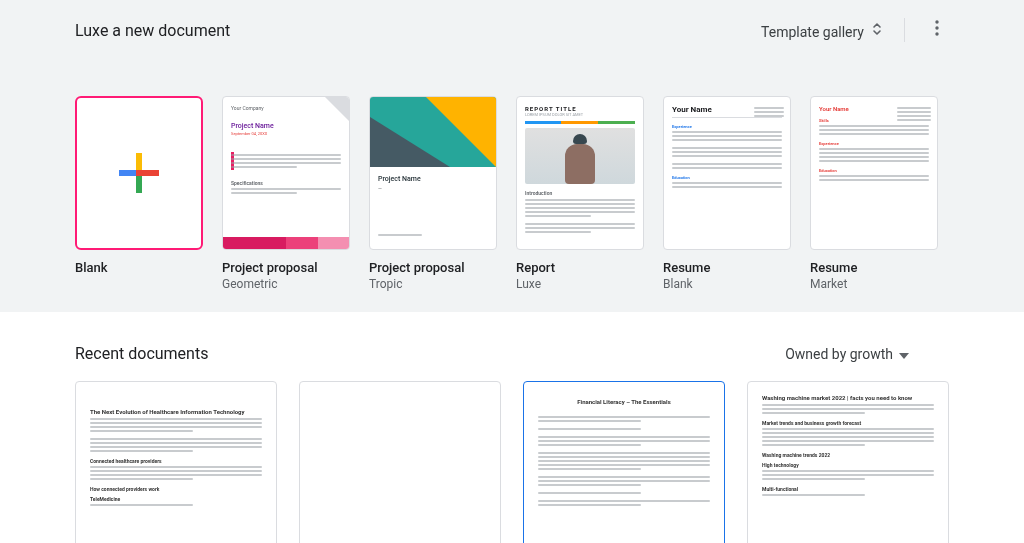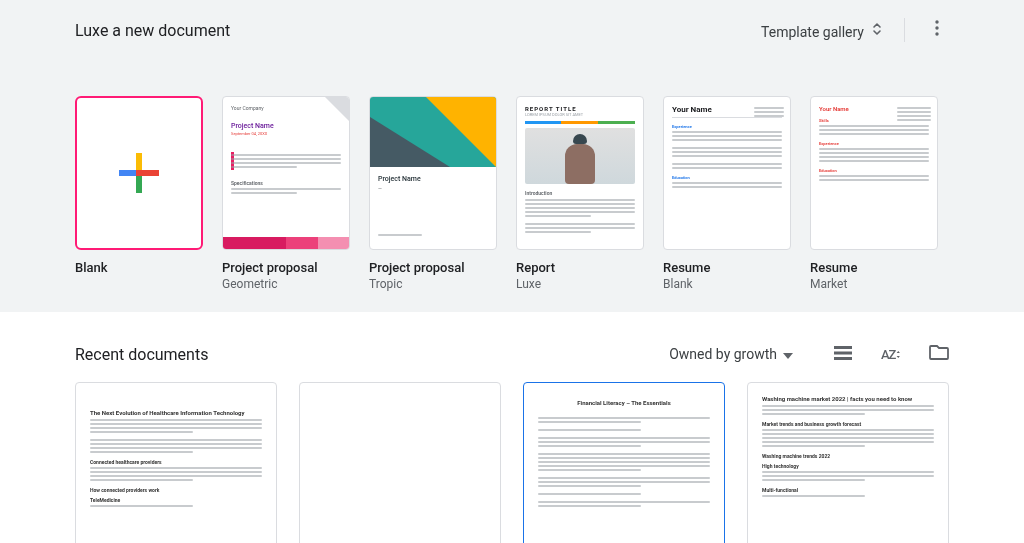--- a/index.html
+++ b/index.html
@@ -372,44 +372,20 @@
   <div class="recent-header">
     <h2>Recent documents</h2>
     <div class="owned-by">
       <span>Owned by growth</span>
       <span>
         <svg width="10" height="6" viewBox="0 0 10 6">
             <path d="M0 0l5 6 5-6z" fill="#5f6368"></path>
           </svg>
       </span>
     </div>
-    <div class="view-controls">
-      <div class="ctrl-btn">
-        <span>
-          <svg width="18" height="14" viewBox="0 0 18 14">
-              <rect x="0" y="0" width="18" height="3" fill="#5f6368"></rect>
-              <rect x="0" y="5.5" width="18" height="3" fill="#5f6368"></rect>
-              <rect x="0" y="11" width="18" height="3" fill="#5f6368"></rect>
-            </svg>
-        </span>
-      </div>
-      <div class="ctrl-btn" style="font-size:13px;font-weight:500;letter-spacing:-1px;">
-        <span>AZ</span>
-        <svg width="7" height="11" viewBox="0 0 7 11" style="margin-left:1px">
-            <path d="M3.5 0L6 3H1zM3.5 11L1 8h5z" fill="#5f6368"></path>
-          </svg>
-      </div>
-      <div class="ctrl-btn">
-        <span>
-          <svg width="20" height="16" viewBox="0 0 20 16">
-              <path d="M2 2h6l2 2h8a1 1 0 011 1v9a1 1 0 01-1 1H2a1 1 0 01-1-1V3a1 1 0 011-1z" fill="none" stroke="#5f6368" stroke-width="1.8"></path>
-            </svg>
-        </span>
-      </div>
-    </div>
   </div>
 
   <div class="docs-row">
 
     <div class="doc-card">
       <div style="height:14px"></div>
       <div class="fake-title">The Next Evolution of Healthcare Information Technology</div>
       <div class="fake-para">
           <div class="fake-line"></div>
           <div class="fake-line"></div>

